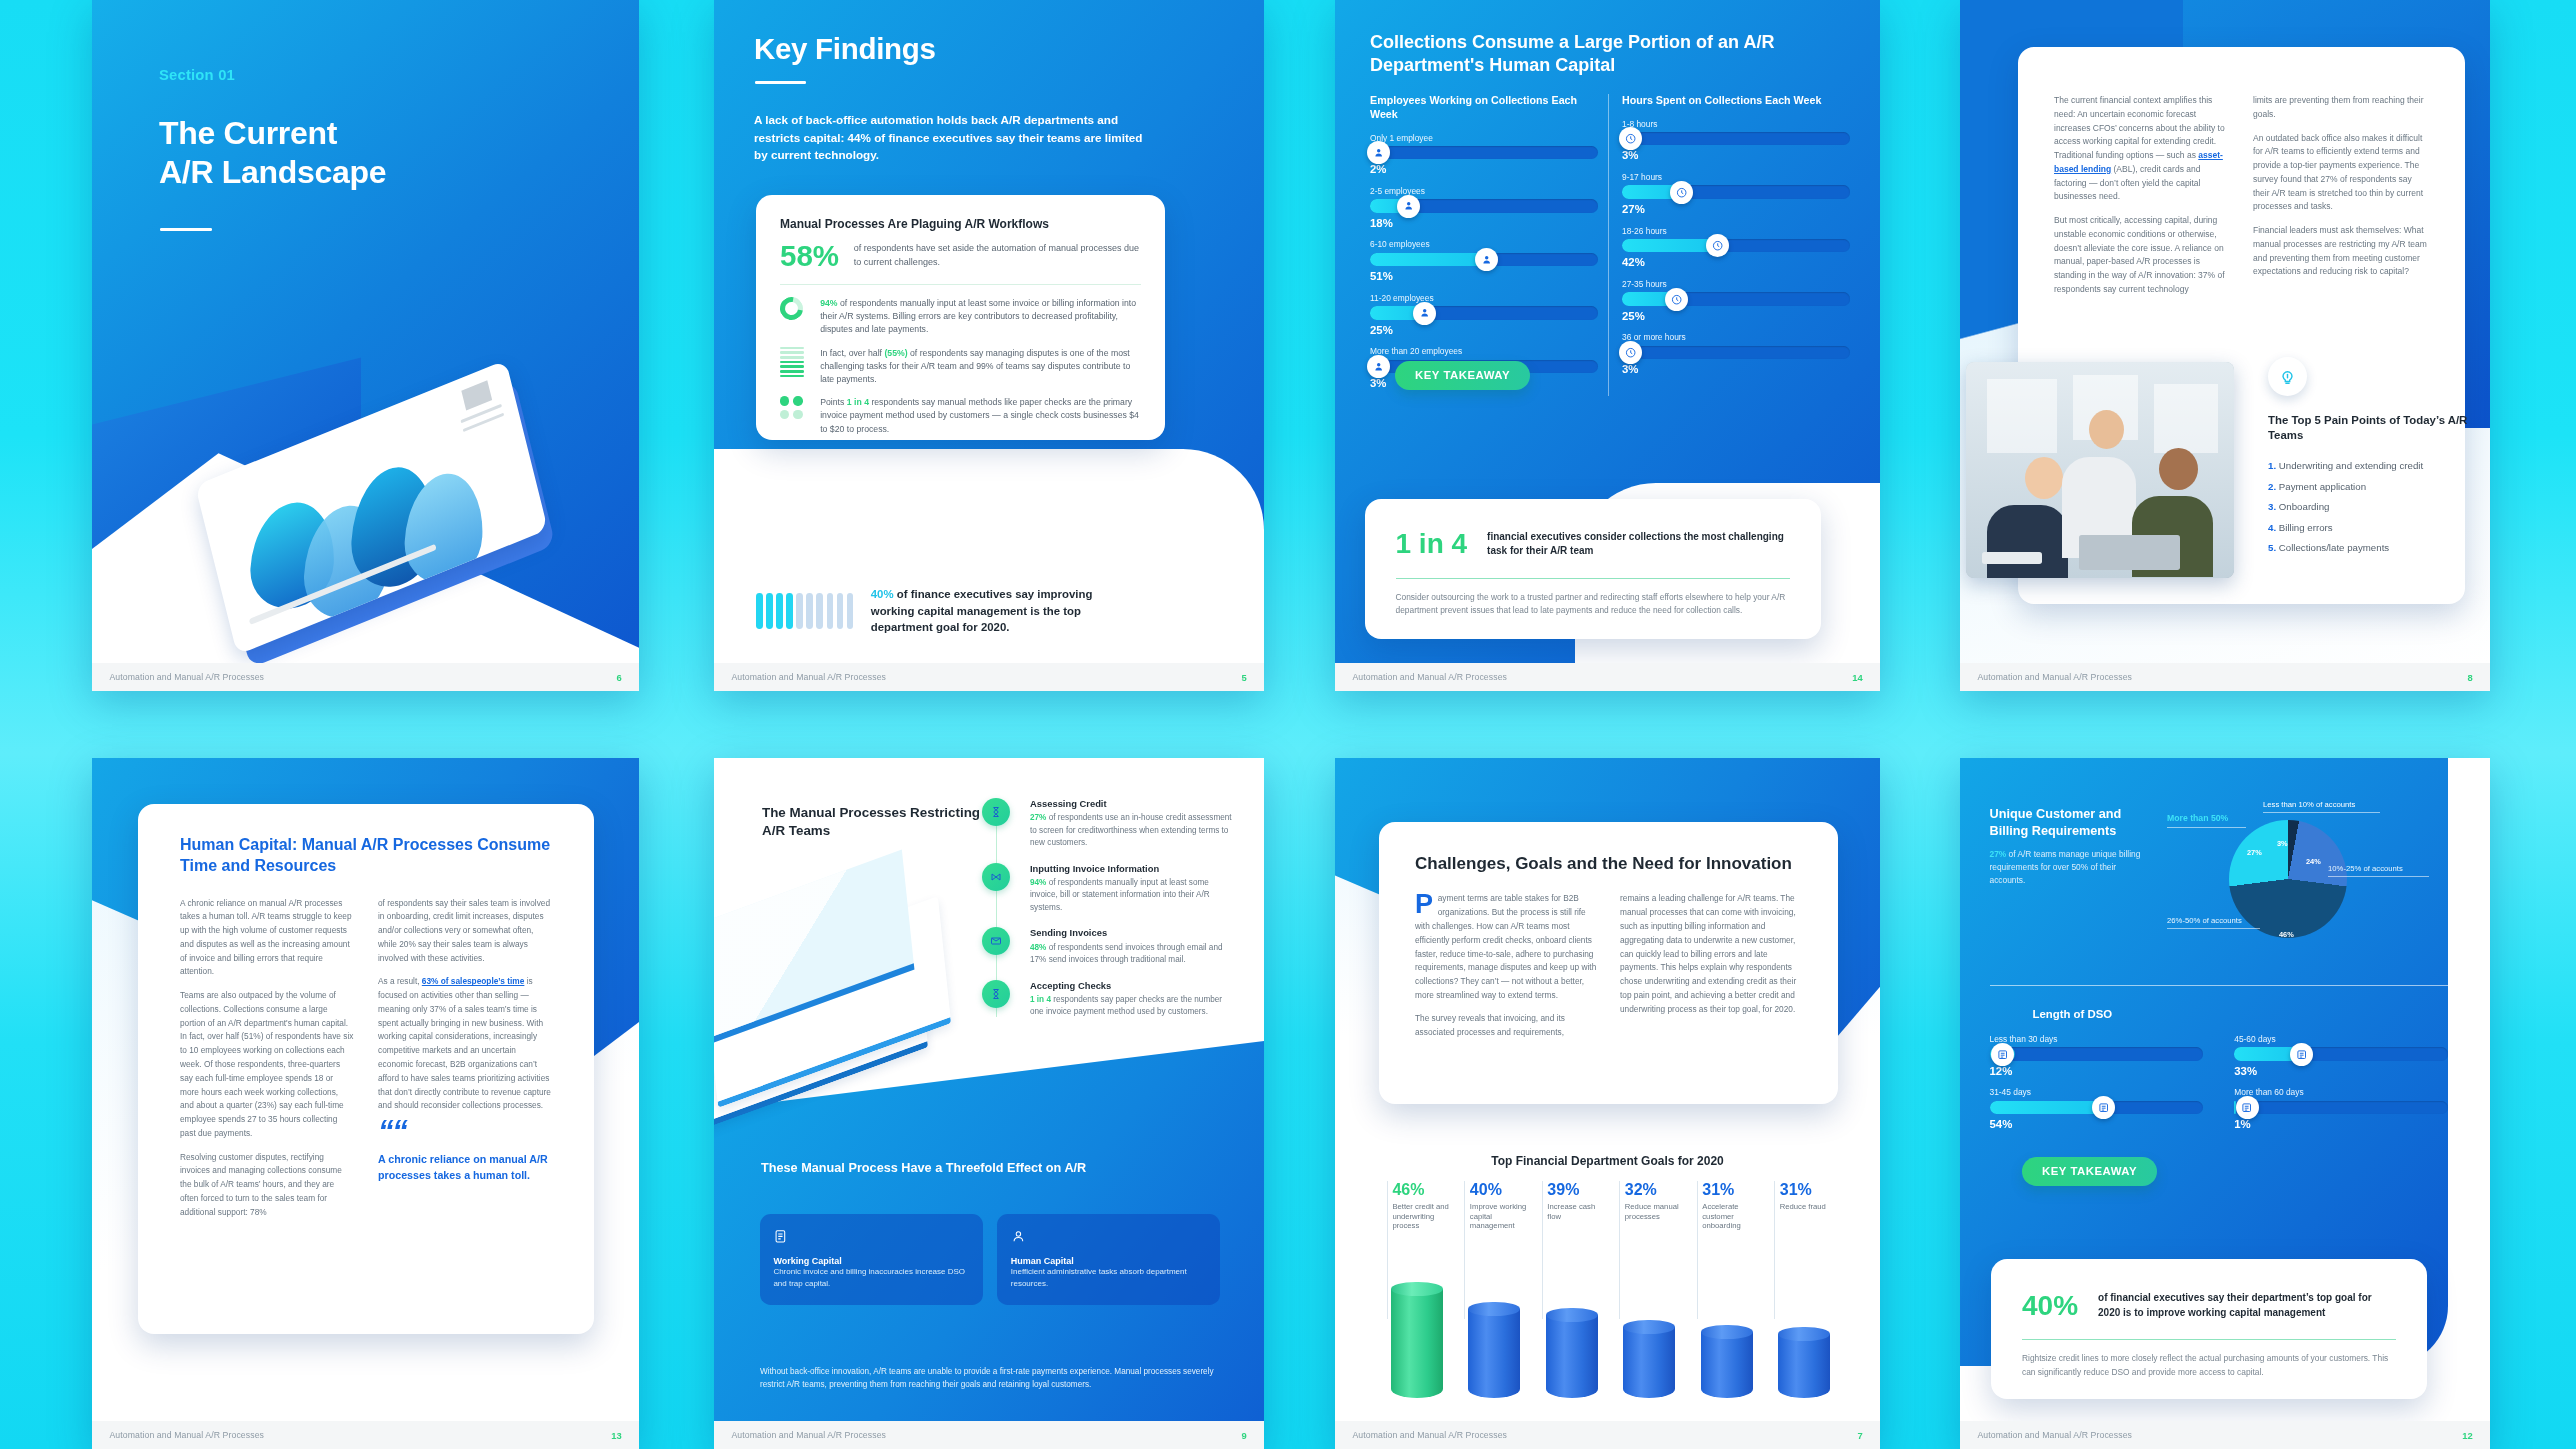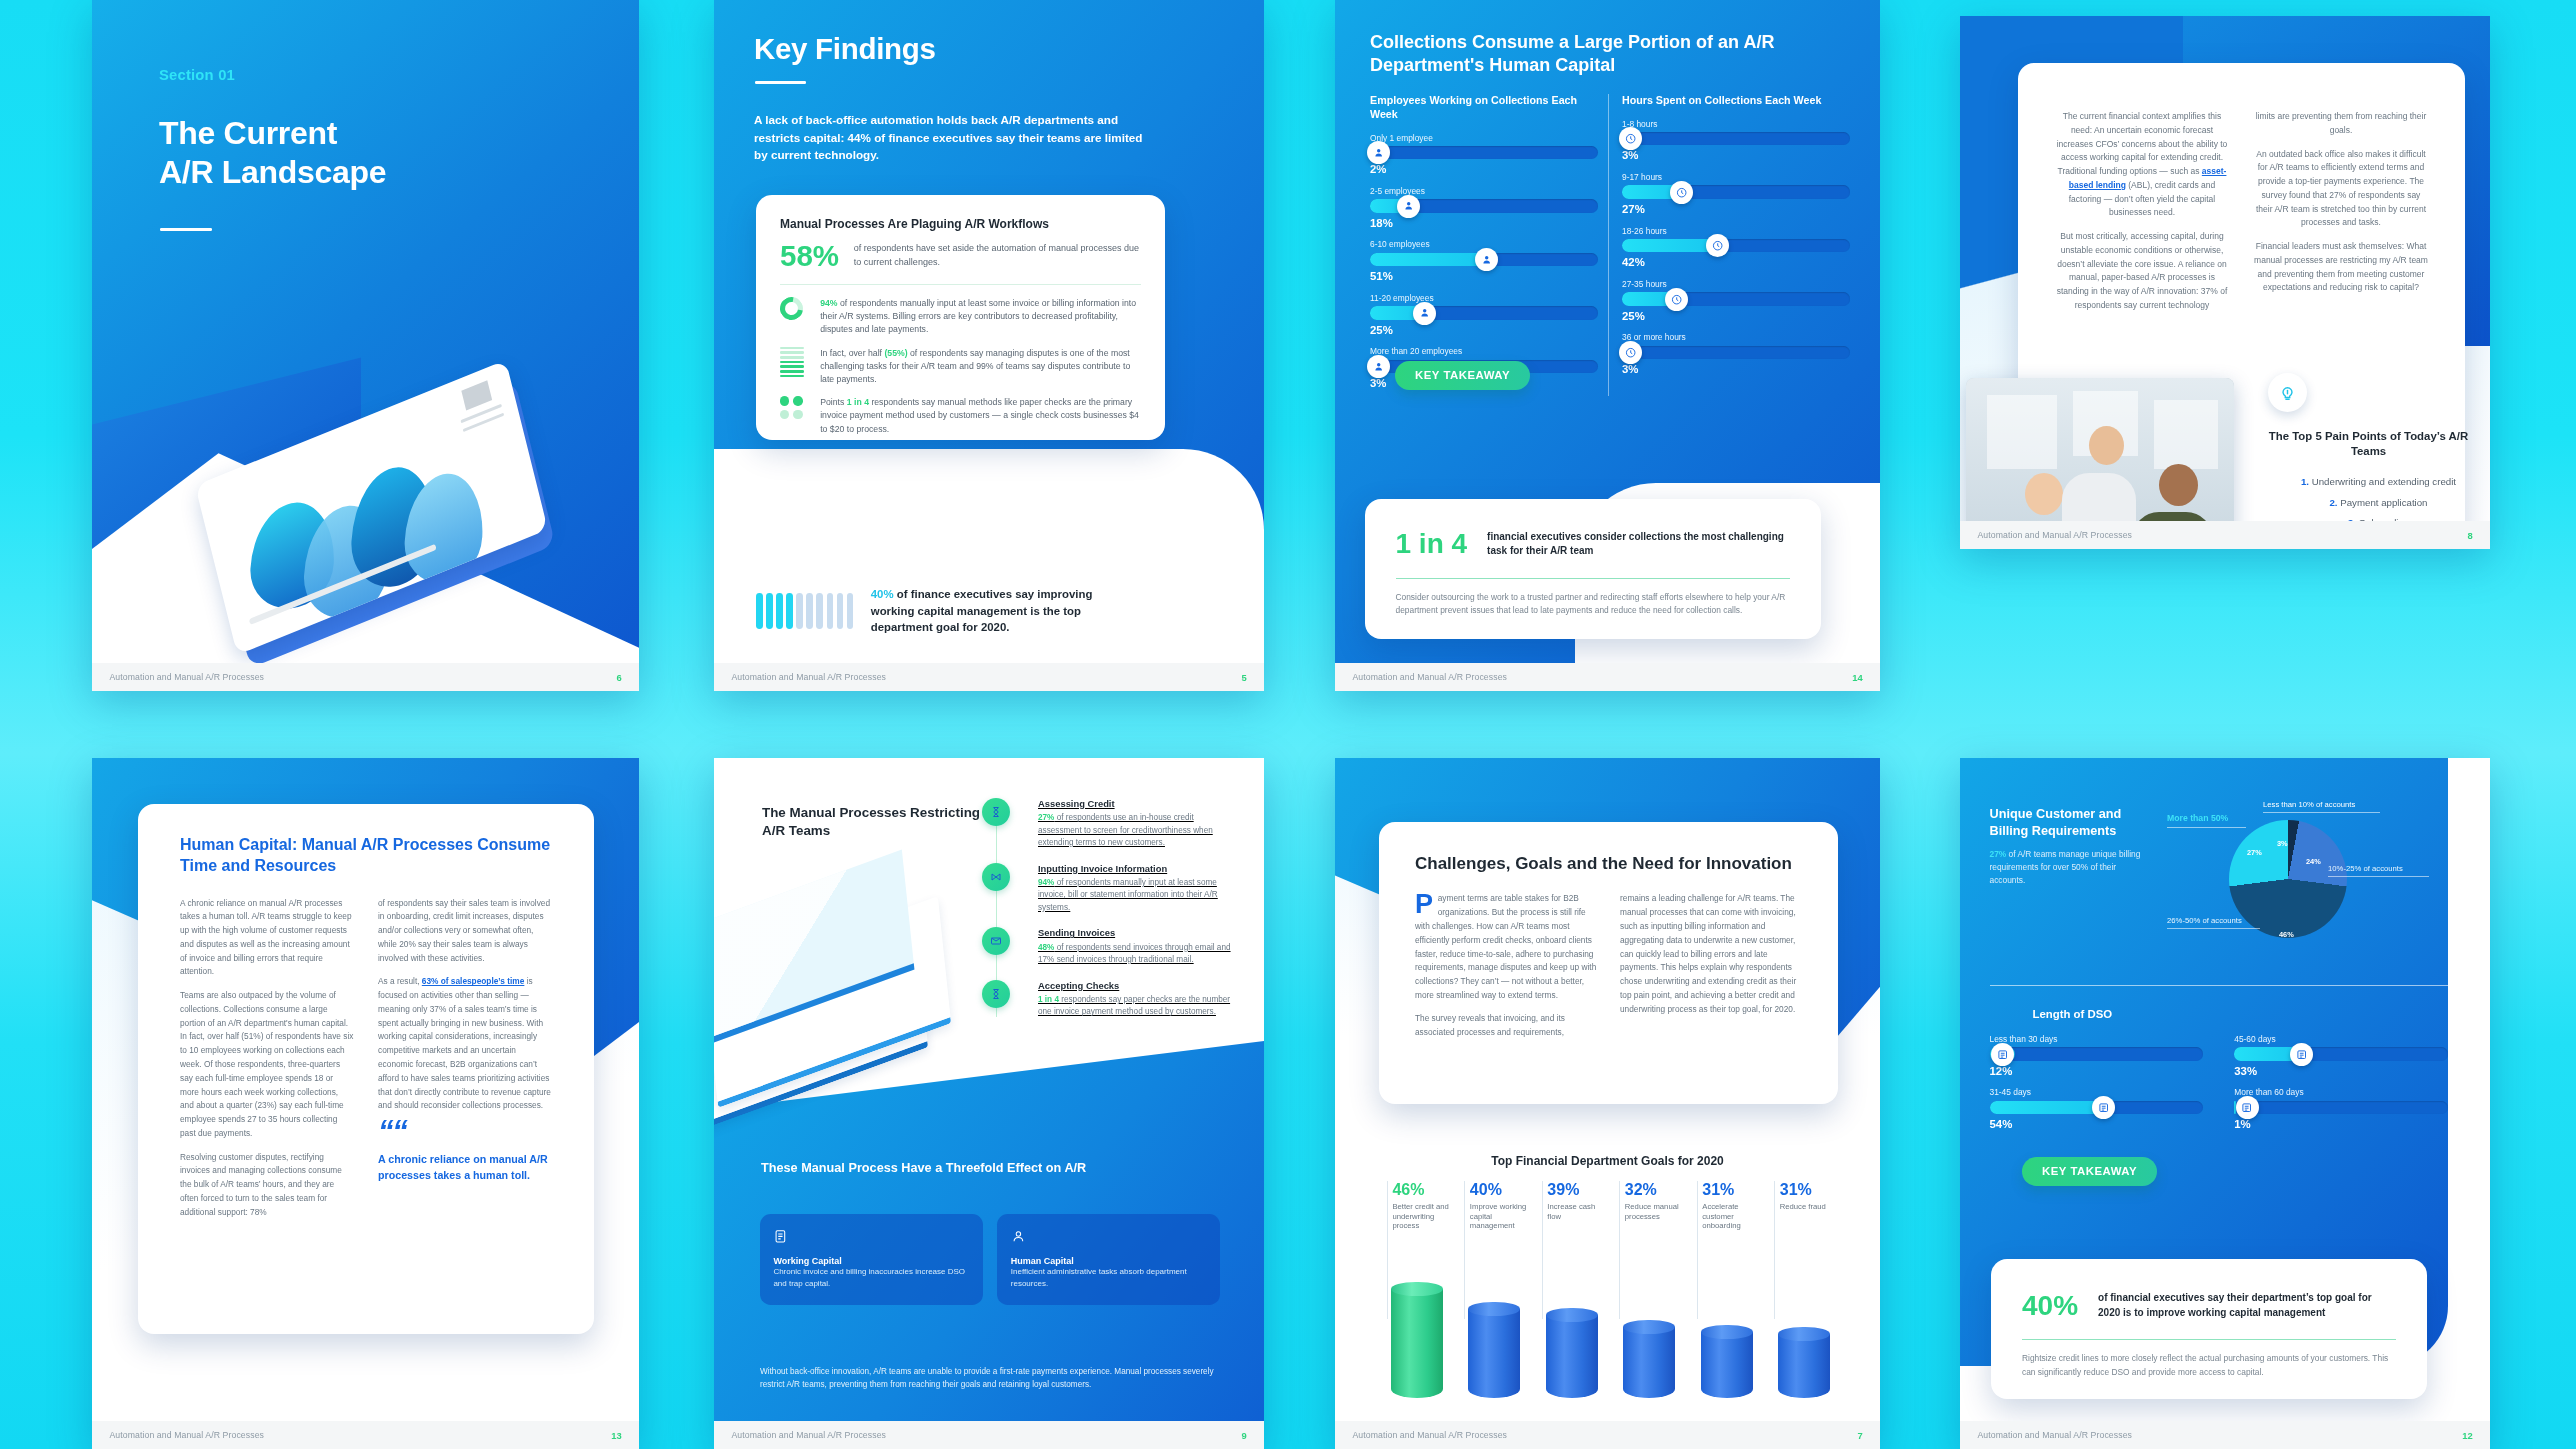--- a/index.html
+++ b/index.html
@@ -22,21 +22,21 @@
     background:#F4F6F7; display:flex; align-items:center;
     justify-content:space-between; padding:0 17.4px;
   }
   .footer .f-txt { font-size:8.7px; color:#8E9BA6; letter-spacing:0.1px; }
   .footer .f-num { font-size:9.4px; color:#2ED47F; font-weight:700; }
 
   
   #p1 { left:92px;  top:0px;    width:547px;  height:691px; }
   #p2 { left:714px; top:0px;    width:550px;  height:691px; }
   #p3 { left:1335px; top:0px;    width:545px;  height:691px; }
-  #p4 { left:1960px; top:16px;    width:530px;  height:533px;text-align:center; }
+  #p4 { left:1960px; top:0px;    width:530px;  height:691px; }
   
   #p5 { left:92px;  top:758px; width:547px;  height:691px; }
   #p6 { left:714px; top:758px; width:550px;  height:691px; }
   #p7 { left:1335px; top:758px; width:545px;  height:691px; }
   #p8 { left:1960px; top:758px; width:530px;  height:691px; }
 
   
   #p1 .bg { position:absolute; inset:0 0 28px 0;
      background:linear-gradient(140deg,#15AFEA 0%, #1180DC 48%, #0E57CF 100%); }
   #p1 .wedge {
@@ -198,21 +198,21 @@
   #p6 .illo{ position:absolute; left:-40px; top:127px; width:315px; height:221px; }
   #p6 .chk{ position:absolute; width:248px; height:124px; border-radius:4px; transform:rotate(-20deg) skewX(-14deg); }
   #p6 .chk1{ left:6.7px; top:79px; background:#FFF; border-bottom:6.7px solid #1472C8; box-shadow:0 4px 9.4px rgba(10,60,120,.12);}
   #p6 .chk2{ left:29.5px; top:55px; background:#FFF; border-bottom:6.7px solid #2A9BEA; box-shadow:0 4px 9.4px rgba(10,60,120,.10);}
   #p6 .envI{ position:absolute; left:13.4px; top:5.4px; width:228px; height:117px;
      background:#E6F7FD; transform:rotate(-20deg) skewX(-14deg);
      border-bottom:6px solid #1E84DC; }
   #p6 .envI:after{ content:""; position:absolute; inset:0;
      background:linear-gradient(135deg, rgba(255,255,255,.85) 0 50%, rgba(255,255,255,0) 50%);}
   #p6 .steps{ position:absolute; left:268px; top:40px; width:255px; }
-  #p6 .step{ display:flex; gap:28px; margin-bottom:13.4px; position:relative;text-decoration:underline;}
+  #p6 .step{ display:flex; gap:20px; margin-bottom:13.4px; position:relative;}
   #p6 .step .ico{ flex:0 0 28px; width:28px; height:28px; border-radius:50%;
      background:linear-gradient(140deg,#35DC92,#22CE9B);
      display:flex;align-items:center;justify-content:center; z-index:2;
      box-shadow:0 2.7px 6.7px rgba(20,160,120,.28);}
   #p6 .stepline{ position:absolute; left:282px; top:58px; width:1.3px; height:201px; background:#BFEFD6; }
   #p6 .step h4{ font-size:9.4px; color:#1F2933; font-weight:700; margin-bottom:3.4px;}
   #p6 .step p{ font-size:8.2px; color:#6A7783; line-height:1.5;}
   #p6 .step p b{ color:#2ED47F; }
   #p6 .three-h{ position:absolute; left:47px; top:402px; font-size:12.7px; font-weight:700; color:#fff; line-height:1.32;}
   #p6 .tiles{ position:absolute; left:46px; top:456px; right:44px; display:flex; gap:14.8px;}

